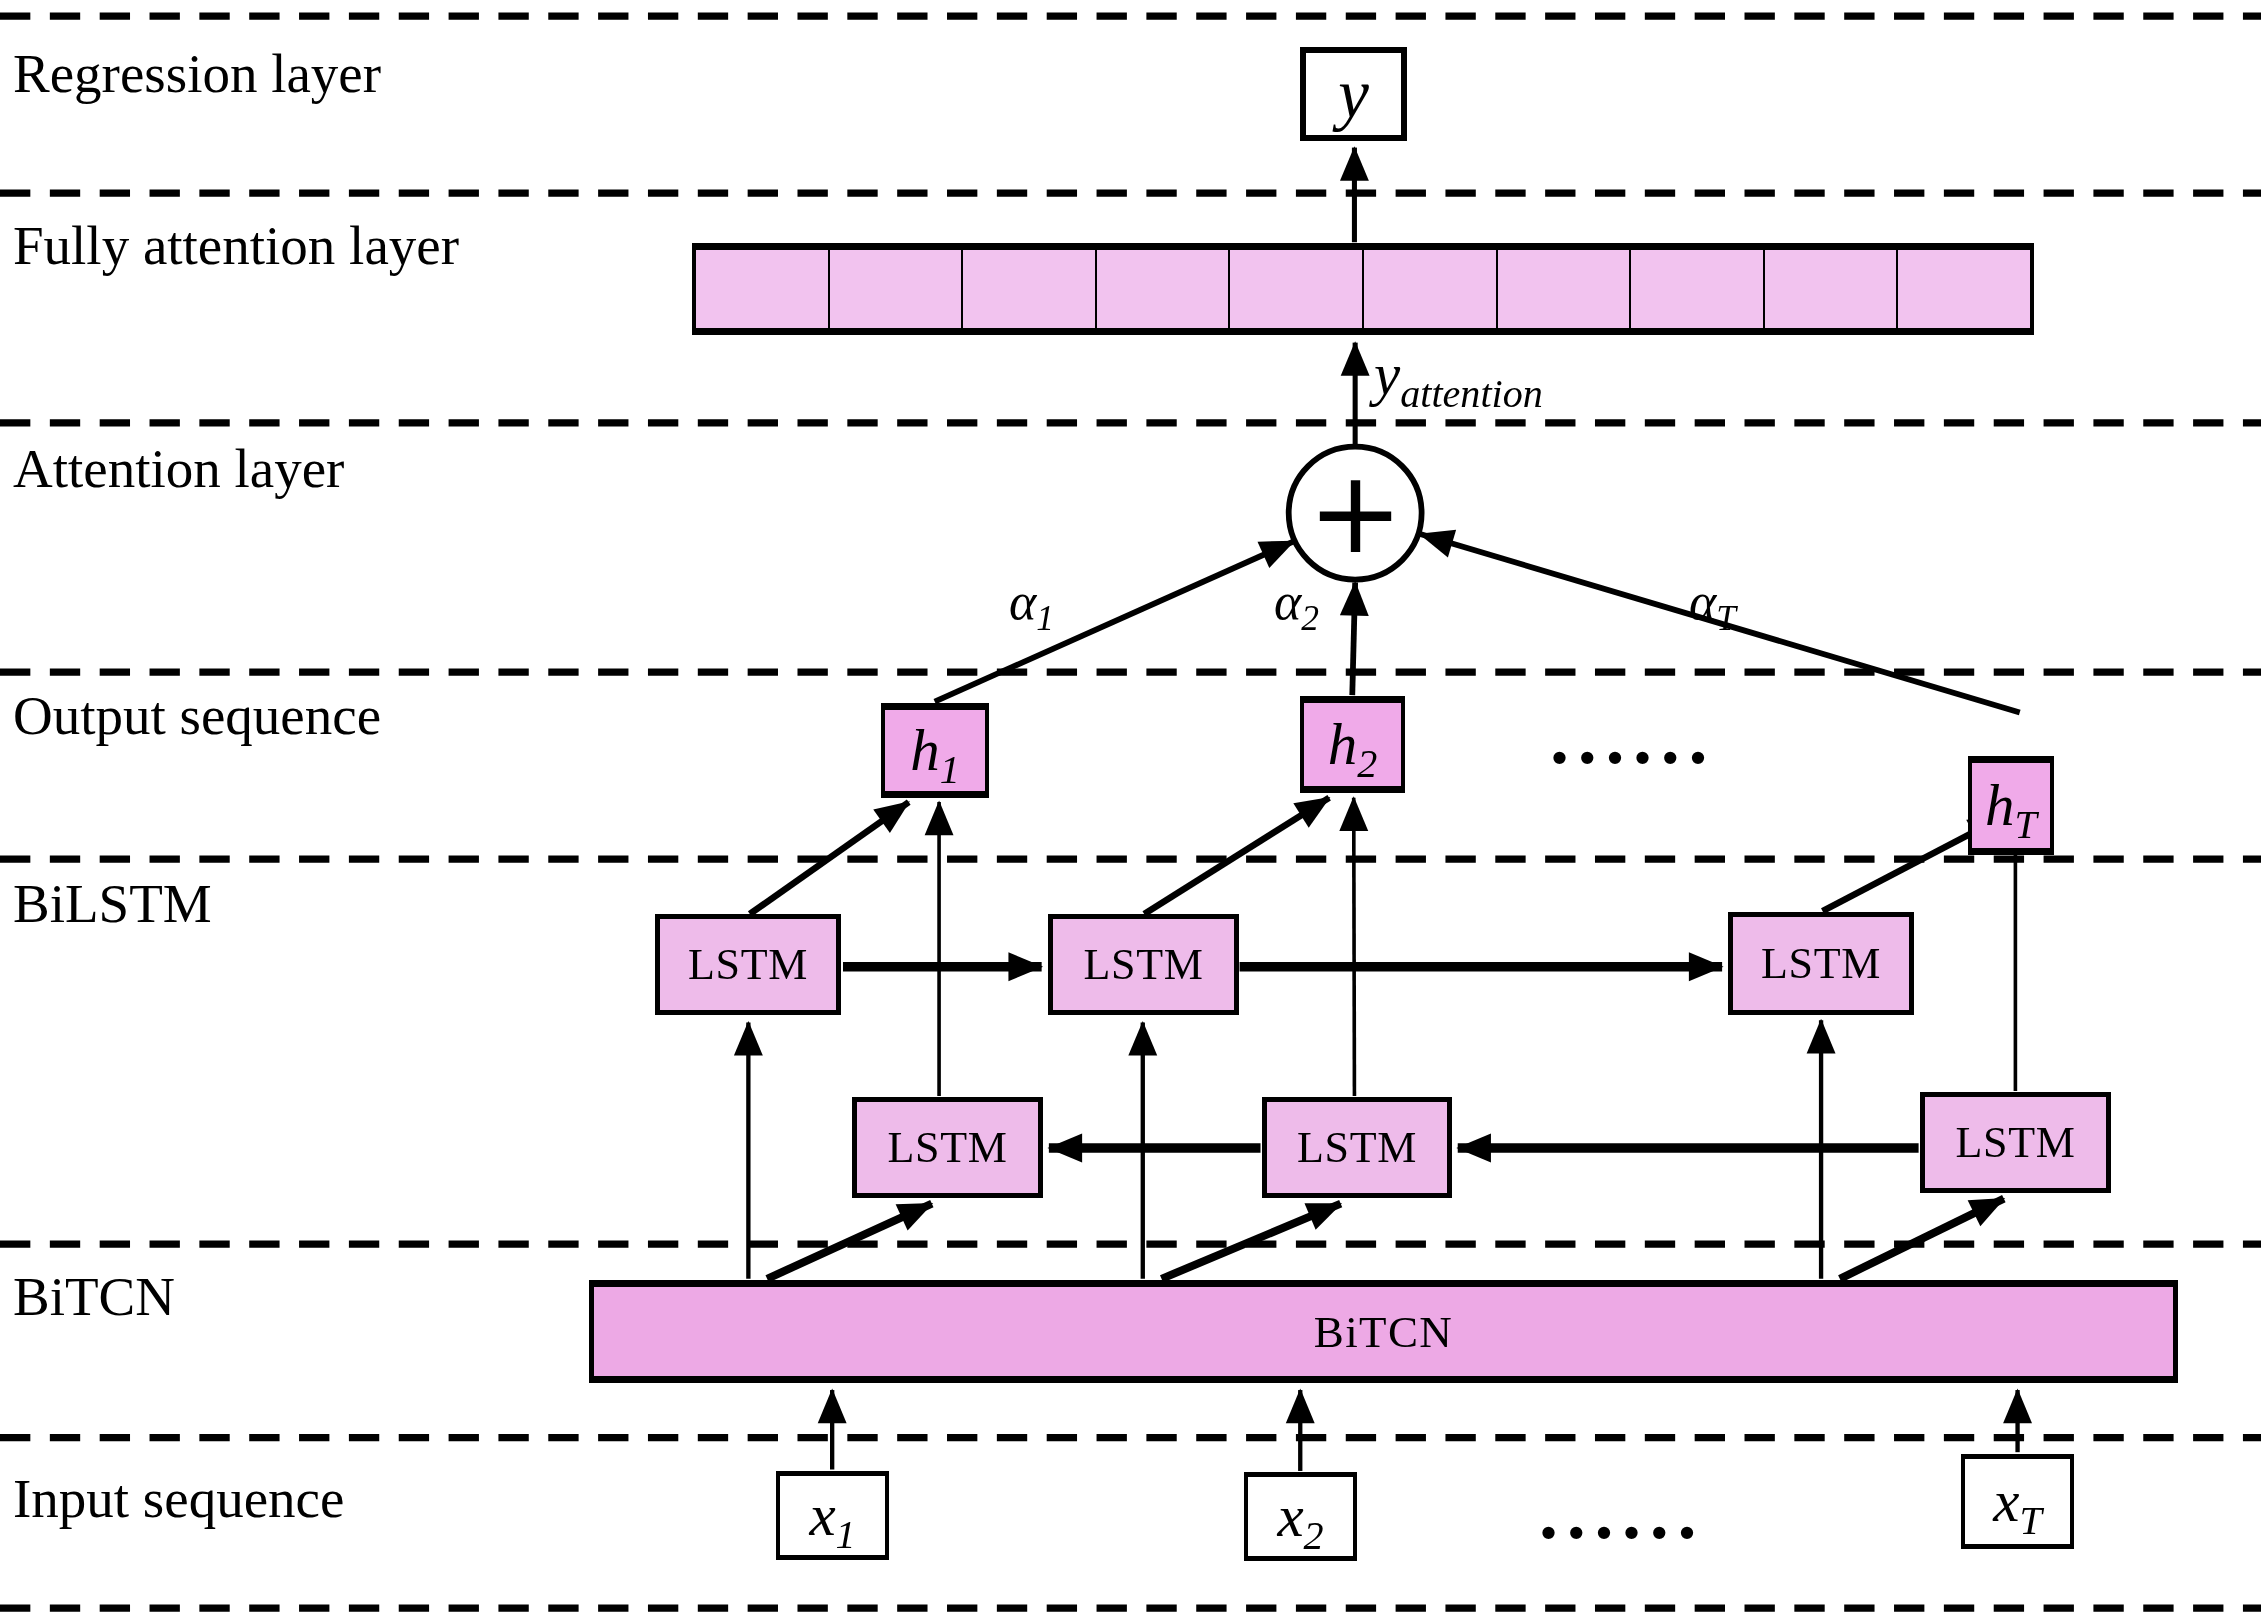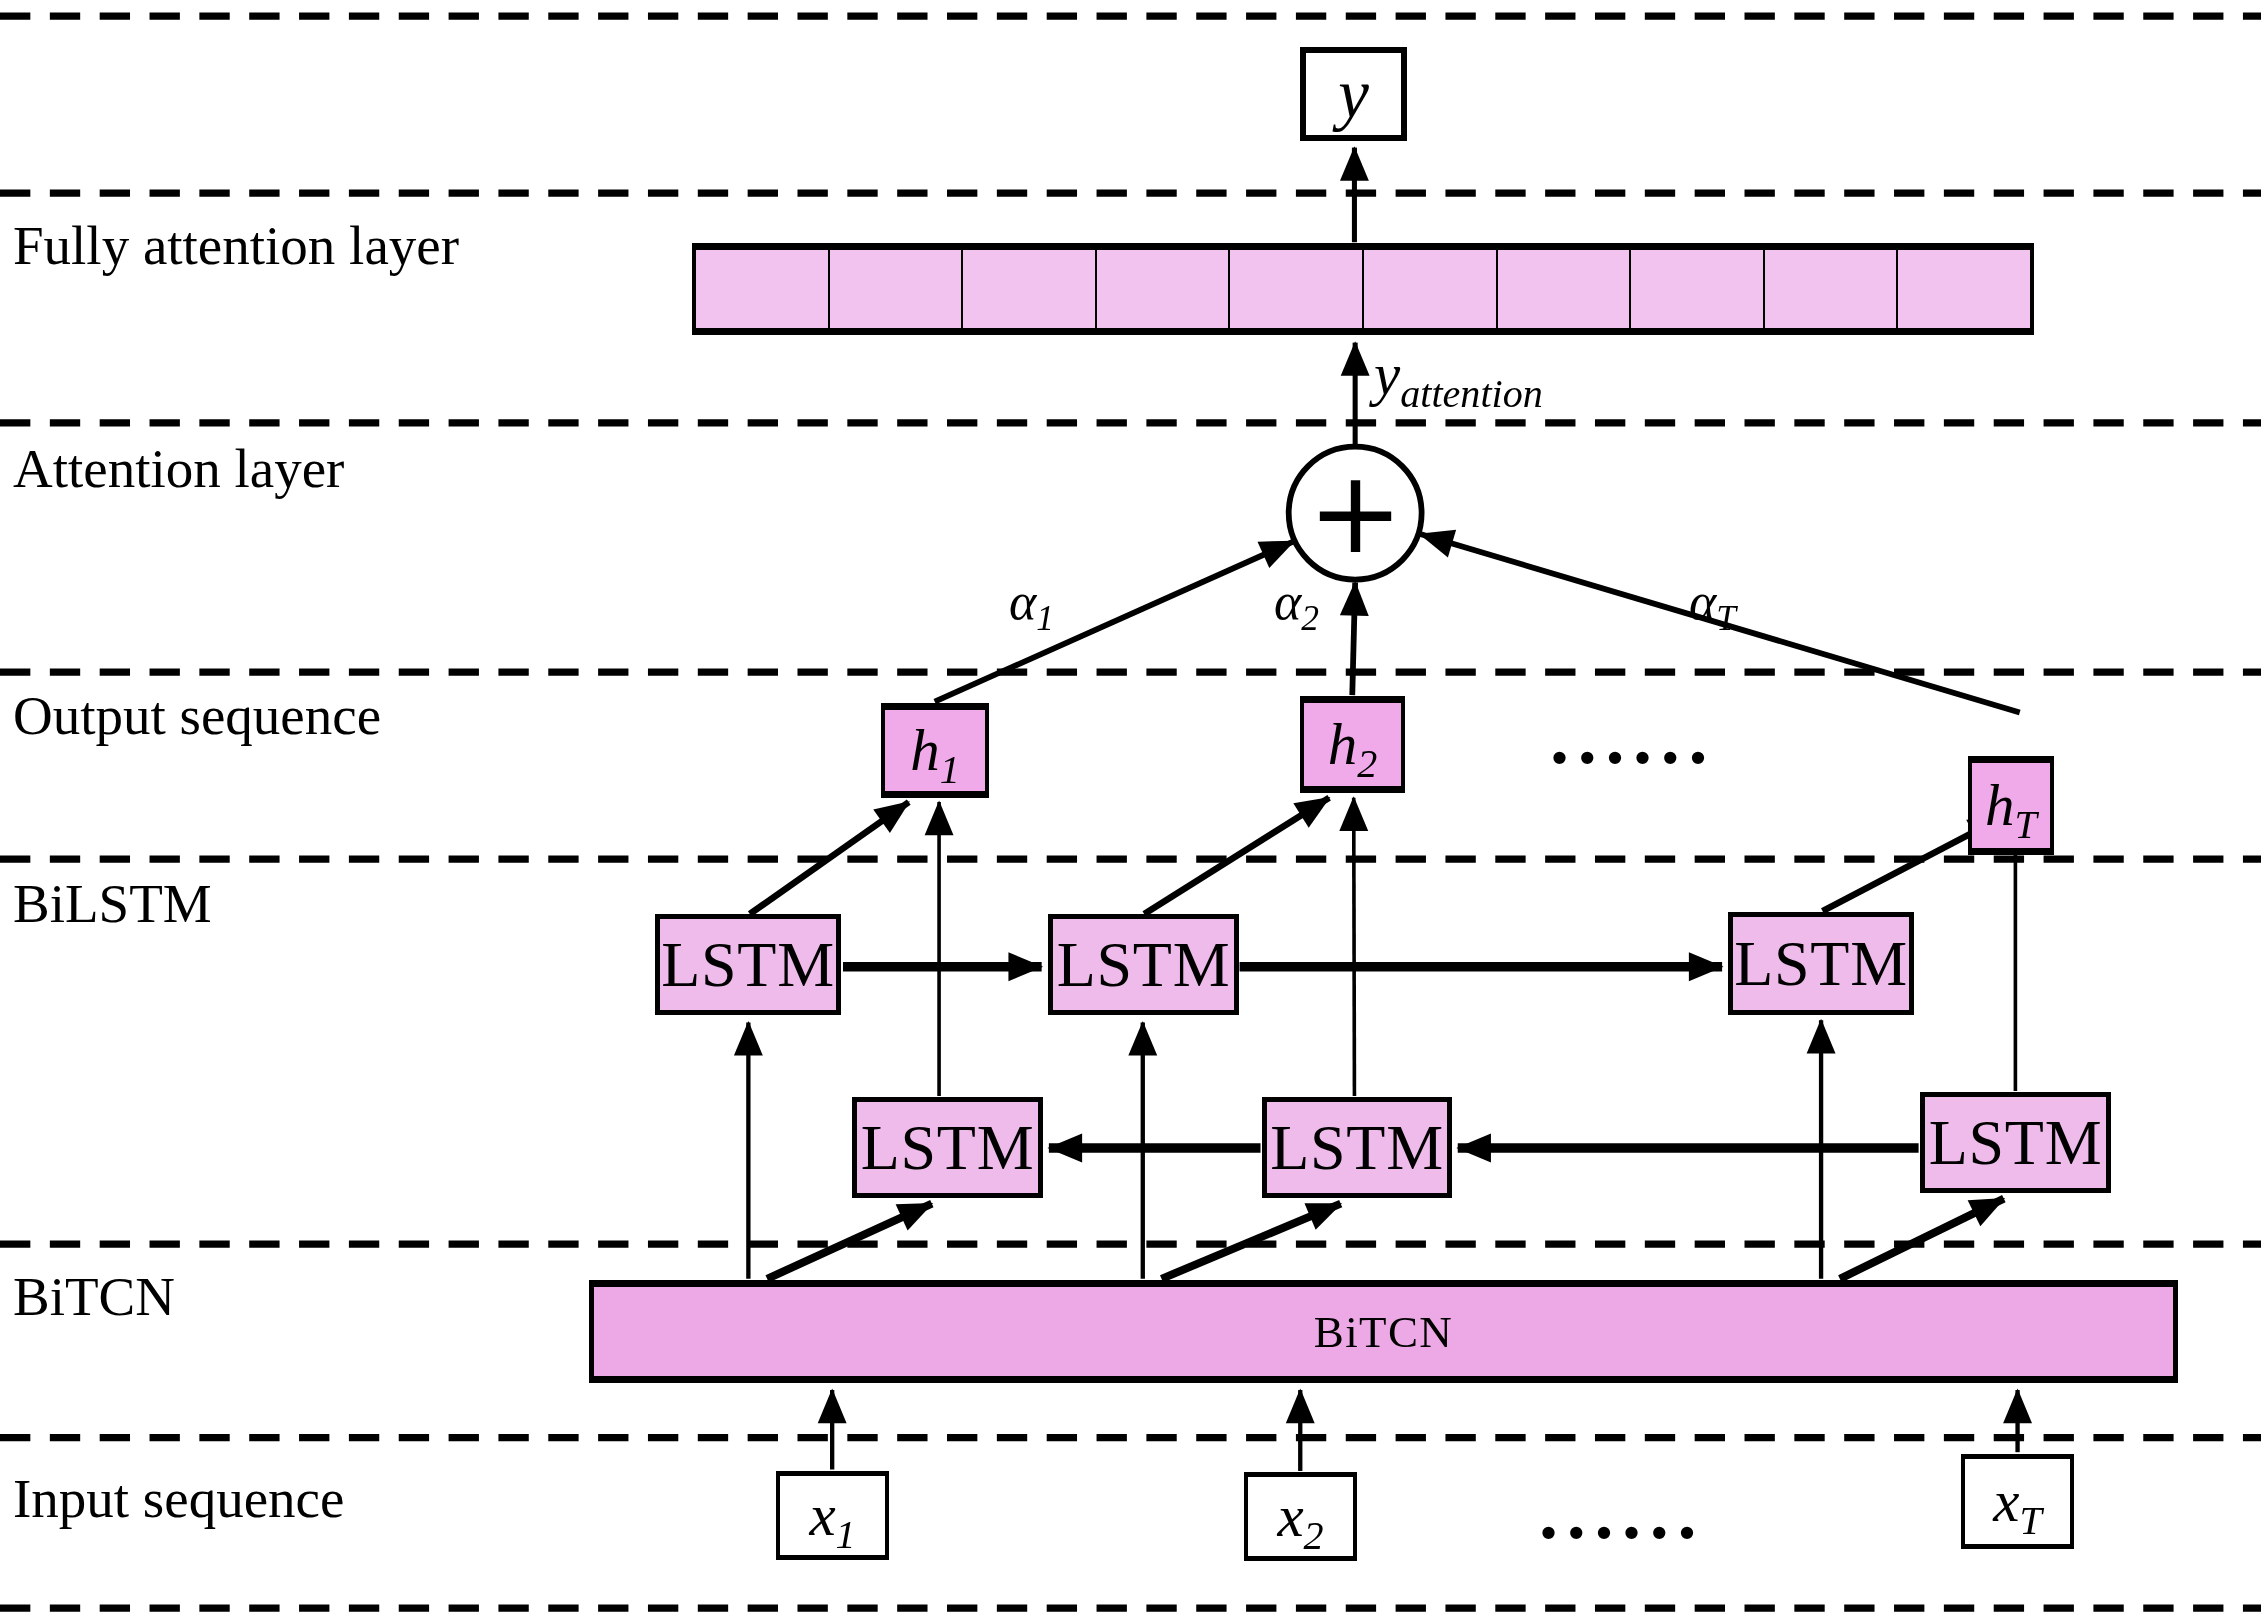--- a/index.html
+++ b/index.html
@@ -17,21 +17,21 @@
     position:absolute; box-sizing:border-box;
     border:5.8px solid var(--ink,#000);
     display:flex; align-items:center; justify-content:center;
     text-align:center;
   }
   .white-box { background:#ffffff; }
   .h-box   { background:var(--pink-h,#f0aae9); border-width:7.2px 4.3px; }
   .lstm-box{ background:var(--pink-lstm,#eebbea); }
   .bitcn-bar{ background:var(--pink-bitcn,#eda9e5); border-width:7.2px 5px; }
   .x-box   { background:#ffffff; border-width:5.8px 4.3px;text-align:center; }
-  .lstm-text { font-size:64px; letter-spacing:0.7px; }
+  .lstm-text { font-size:44px; letter-spacing:0.7px; }
   .bitcn-text{ font-size:45px; letter-spacing:1.4px; }
   .math { font-style:italic; }
   .math sub { font-style:italic; font-size:0.68em; line-height:0; }
   .y-text { font-size:69px; }
   .hx-text{ font-size:59px; }
   .alpha-label { position:absolute; font-size:52px; white-space:nowrap; }
   .yatt-label  { position:absolute; font-size:59px; white-space:nowrap; }
   .plus-sign {
     position:absolute; left:1305px; top:449px; width:101px; height:127px;
     display:flex; align-items:center; justify-content:center;
@@ -100,20 +100,21 @@
     <line x1="2521" y1="1770" x2="2521" y2="1412" stroke="#000" stroke-width="6" marker-end="url(#arr)"></line>
     <line x1="1062" y1="1770" x2="1290" y2="1666" stroke="#000" stroke-width="11" marker-end="url(#arr)"></line>
     <line x1="1608" y1="1770" x2="1856" y2="1666" stroke="#000" stroke-width="11" marker-end="url(#arr)"></line>
     <line x1="2547" y1="1770" x2="2774" y2="1659" stroke="#000" stroke-width="11" marker-end="url(#arr)"></line>
 
     <line x1="1152" y1="2034" x2="1152" y2="1924" stroke="#000" stroke-width="6" marker-end="url(#arr)"></line>
     <line x1="1800" y1="2036" x2="1800" y2="1924" stroke="#000" stroke-width="6" marker-end="url(#arr)"></line>
     <line x1="2793" y1="2010" x2="2793" y2="1924" stroke="#000" stroke-width="6" marker-end="url(#arr)"></line>
   </svg>
 
+  <div class="layer-label" style="left:13px; top:46px">Regression layer</div>
   <div class="layer-label" style="left:13px; top:218px">Fully attention layer</div>
   <div class="layer-label" style="left:13px; top:688px">Output sequence</div>
   <div class="layer-label" style="left:13px; top:441px">Attention layer</div>
   <div class="layer-label" style="left:13px; top:876px">BiLSTM</div>
   <div class="layer-label" style="left:13px; top:1269px">BiTCN</div>
   <div class="layer-label" style="left:13px; top:1471px">Input sequence</div>
 
   <div class="box white-box" style="left:1300px; top:47px; width:107px; height:94px; border-width:6.5px">
     <span class="math y-text">y</span>
   </div>

